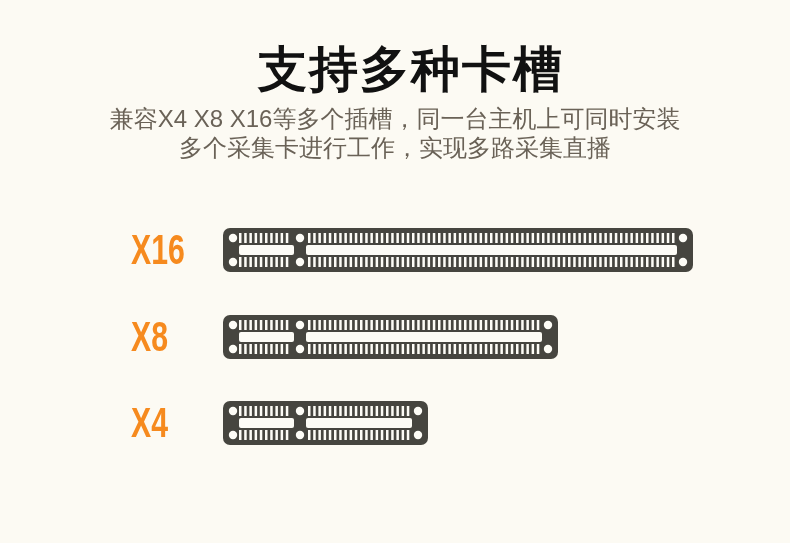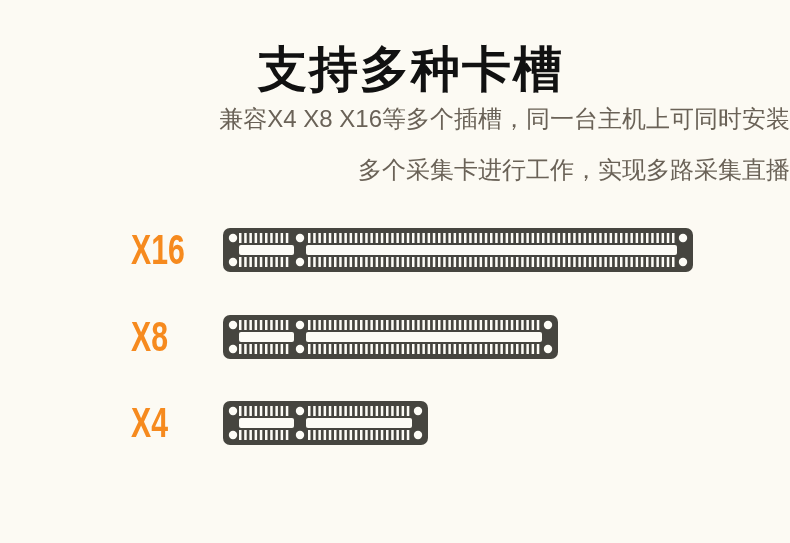--- a/index.html
+++ b/index.html
@@ -23,21 +23,21 @@
     margin:16px;
     text-align:center;
     font-size:49px;
     font-weight:900;
     letter-spacing:2px;
     color:var(--title);
   }
   .subtitle{
     position:absolute;top:101px;left:0;width:100%;
     margin:0;
-    text-align:right;
+    text-align:center;
     font-size:24px;
     line-height:36px;
     color:var(--subtitle);
   }
   .slot-row{
     position:absolute;left:18px;width:100%;height:28px;border-radius:12px;
   }
   .slot-row.r0{top:228px;}
   .slot-row.r1{top:315px;}
   .slot-row.r2{top:401px;}
@@ -58,21 +58,21 @@
 </style>
 </head>
 <body>
 
 <div class="canvas">
 
   <h1 class="page-title">支持多种卡槽</h1>
 
   <p class="subtitle" style="top:101px">兼容X4 X8 X16等多个插槽，同一台主机上可同时安装</p>
 
-  <p class="subtitle" style="top:152px">多个采集卡进行工作，实现多路采集直播</p>
+  <p class="subtitle" style="top:130px">多个采集卡进行工作，实现多路采集直播</p>
 
   <div class="slot-row r0">
     <div class="slot-label">X16</div>
     <svg class="slot-svg" viewBox="0 0 470 44" width="470" height="44">
         <rect x="0" y="0" width="470" height="44" rx="7" fill="#46453f"></rect>
         <rect x="16.0" y="5" width="2.5" height="10" fill="#fdfcf6"></rect>
         <rect x="16.0" y="29" width="2.5" height="10" fill="#fdfcf6"></rect>
         <rect x="21.2" y="5" width="2.5" height="10" fill="#fdfcf6"></rect>
         <rect x="21.2" y="29" width="2.5" height="10" fill="#fdfcf6"></rect>
         <rect x="26.4" y="5" width="2.5" height="10" fill="#fdfcf6"></rect>

